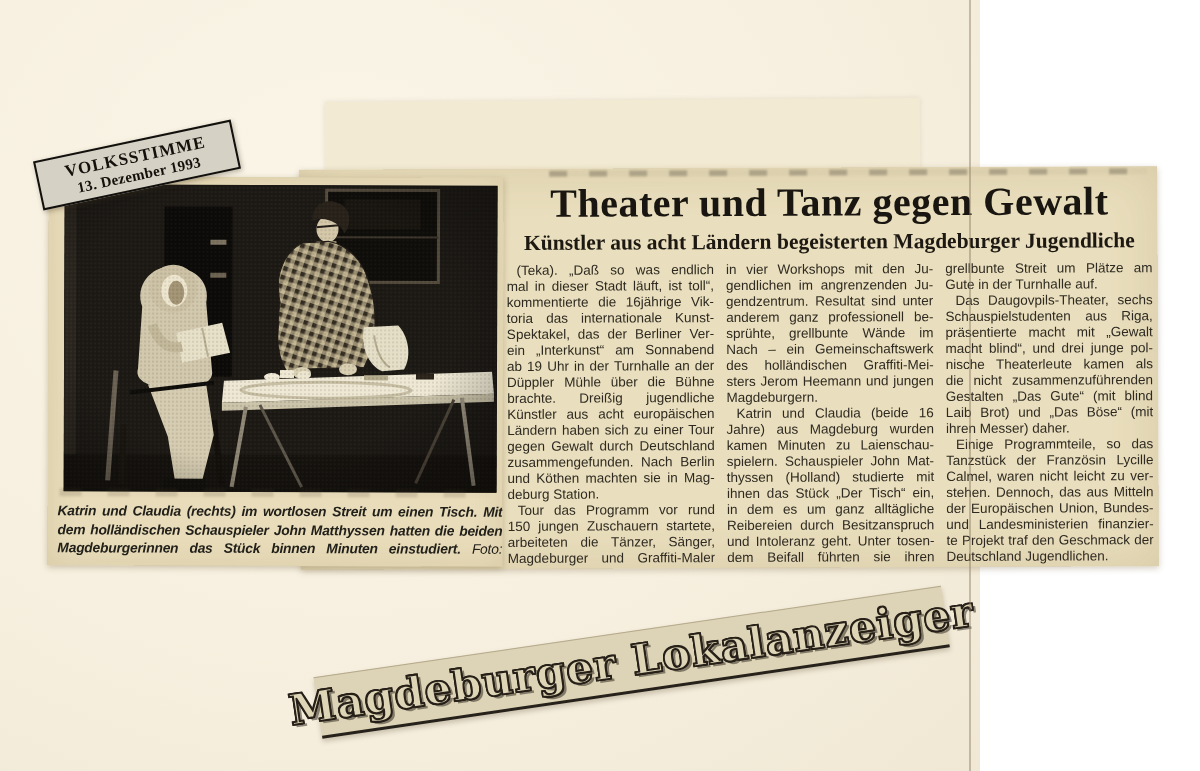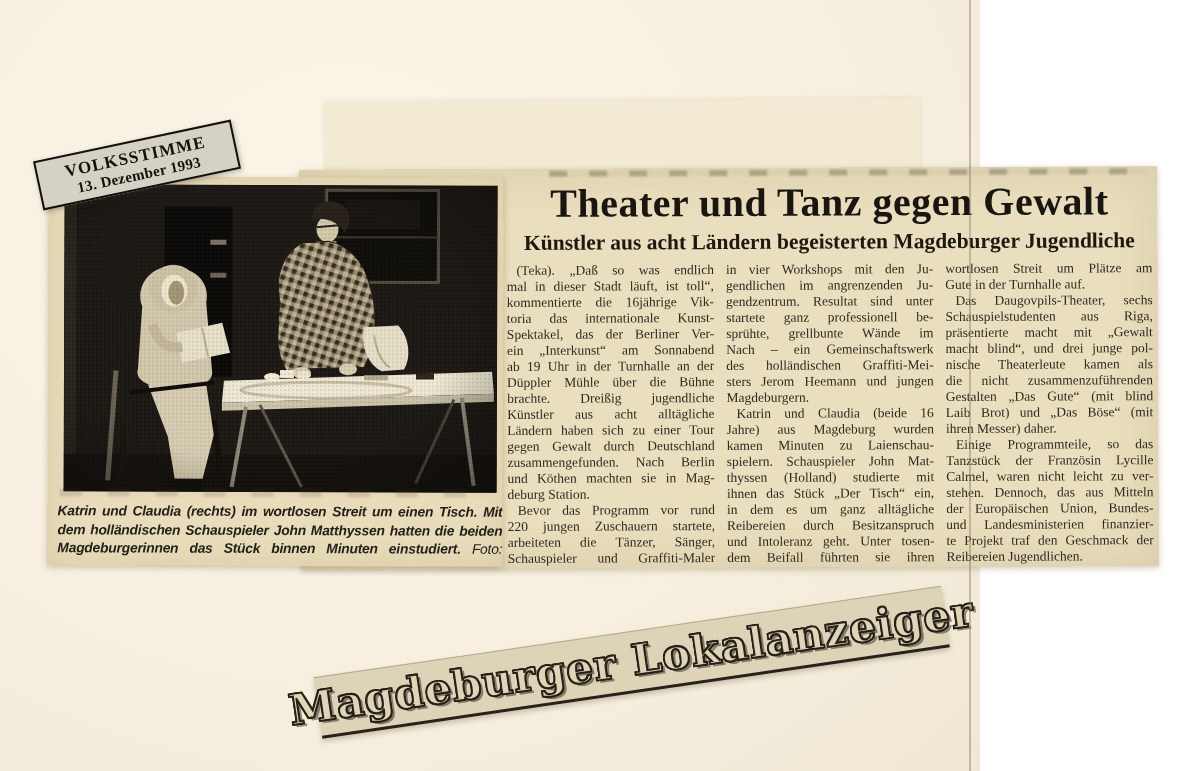--- a/index.html
+++ b/index.html
@@ -40,21 +40,21 @@
     color:#191510; letter-spacing:.5px; font-family:"Liberation Serif",serif;
   }
   .subheadline {
     margin-top:6px; text-align:center;
     font-weight:bold; font-size:21.5px; line-height:24px;
     color:#1d1912; font-family:"Liberation Serif",serif;
   }
   .columns { display:flex; gap:12px; margin-top:8px; padding:0 2px; }
   .col { width:212px; }
   .tl {
-    font-family:Liberation Serif, serif; font-size:13.5px; line-height:16px;
+    font-family:Liberation Sans, sans-serif; font-size:13.5px; line-height:16px;
     height:16px; overflow:hidden; color:#2e2a21;
     text-align:justify; text-align-last:justify;
   }
   .tl.end { text-align-last:left; }
   .tl.ind { text-indent:10px; }
 
   
   .photo-piece {
     position:absolute; left:48px; top:177px; width:455px; height:389px;
     background:var(--photo_paper,#e8dcba); transform:rotate(.2deg); z-index:3;
@@ -119,72 +119,72 @@
         <div class="col">
             <div class="tl ind">(Teka). „Daß so was endlich</div>
             <div class="tl">mal in dieser Stadt läuft, ist toll“,</div>
             <div class="tl">kommentierte die 16jährige Vik-</div>
             <div class="tl">toria das internationale Kunst-</div>
             <div class="tl">Spektakel, das der Berliner Ver-</div>
             <div class="tl">ein „Interkunst“ am Sonnabend</div>
             <div class="tl">ab 19 Uhr in der Turnhalle an der</div>
             <div class="tl">Düppler Mühle über die Bühne</div>
             <div class="tl">brachte. Dreißig jugendliche</div>
-            <div class="tl">Künstler aus acht alltägliche</div>
+            <div class="tl">Künstler aus acht europäischen</div>
             <div class="tl">Ländern haben sich zu einer Tour</div>
             <div class="tl">gegen Gewalt durch Deutschland</div>
             <div class="tl">zusammengefunden. Nach Berlin</div>
             <div class="tl">und Köthen machten sie in Mag-</div>
             <div class="tl end">deburg Station.</div>
-            <div class="tl ind">Bevor das Programm vor rund</div>
-            <div class="tl">220 jungen Zuschauern startete,</div>
+            <div class="tl ind">Tour das Programm vor rund</div>
+            <div class="tl">150 jungen Zuschauern startete,</div>
             <div class="tl">arbeiteten die Tänzer, Sänger,</div>
-            <div class="tl">Schauspieler und Graffiti-Maler</div>
+            <div class="tl">Magdeburger und Graffiti-Maler</div>
           </div>
         <div class="col">
             <div class="tl">in vier Workshops mit den Ju-</div>
             <div class="tl">gendlichen im angrenzenden Ju-</div>
             <div class="tl">gendzentrum. Resultat sind unter</div>
-            <div class="tl">startete ganz professionell be-</div>
+            <div class="tl">anderem ganz professionell be-</div>
             <div class="tl">sprühte, grellbunte Wände im</div>
             <div class="tl">Nach – ein Gemeinschaftswerk</div>
             <div class="tl">des holländischen Graffiti-Mei-</div>
             <div class="tl">sters Jerom Heemann und jungen</div>
             <div class="tl end">Magdeburgern.</div>
             <div class="tl ind">Katrin und Claudia (beide 16</div>
             <div class="tl">Jahre) aus Magdeburg wurden</div>
             <div class="tl">kamen Minuten zu Laienschau-</div>
             <div class="tl">spielern. Schauspieler John Mat-</div>
             <div class="tl">thyssen (Holland) studierte mit</div>
             <div class="tl">ihnen das Stück „Der Tisch“ ein,</div>
             <div class="tl">in dem es um ganz alltägliche</div>
             <div class="tl">Reibereien durch Besitzanspruch</div>
             <div class="tl">und Intoleranz geht. Unter tosen-</div>
             <div class="tl">dem Beifall führten sie ihren</div>
           </div>
         <div class="col">
-            <div class="tl">wortlosen Streit um Plätze am</div>
+            <div class="tl">grellbunte Streit um Plätze am</div>
             <div class="tl end">Gute in der Turnhalle auf.</div>
             <div class="tl ind">Das Daugovpils-Theater, sechs</div>
             <div class="tl">Schauspielstudenten aus Riga,</div>
             <div class="tl">präsentierte macht mit „Gewalt</div>
             <div class="tl">macht blind“, und drei junge pol-</div>
             <div class="tl">nische Theaterleute kamen als</div>
             <div class="tl">die nicht zusammenzuführenden</div>
             <div class="tl">Gestalten „Das Gute“ (mit blind</div>
             <div class="tl">Laib Brot) und „Das Böse“ (mit</div>
             <div class="tl end">ihren Messer) daher.</div>
             <div class="tl ind">Einige Programmteile, so das</div>
             <div class="tl">Tanzstück der Französin Lycille</div>
             <div class="tl">Calmel, waren nicht leicht zu ver-</div>
             <div class="tl">stehen. Dennoch, das aus Mitteln</div>
             <div class="tl">der Europäischen Union, Bundes-</div>
             <div class="tl">und Landesministerien finanzier-</div>
             <div class="tl">te Projekt traf den Geschmack der</div>
-            <div class="tl end">Reibereien Jugendlichen.</div>
+            <div class="tl end">Deutschland Jugendlichen.</div>
           </div>
       </div>
     </div>
   </div>
 
   <div class="photo-piece">
     <div class="photo-frame">
       <svg width="433" height="307" viewBox="0 0 433 307" xmlns="http://www.w3.org/2000/svg">
         <defs>
           <pattern id="plaid" width="9" height="9" patternUnits="userSpaceOnUse" patternTransform="rotate(18)">

